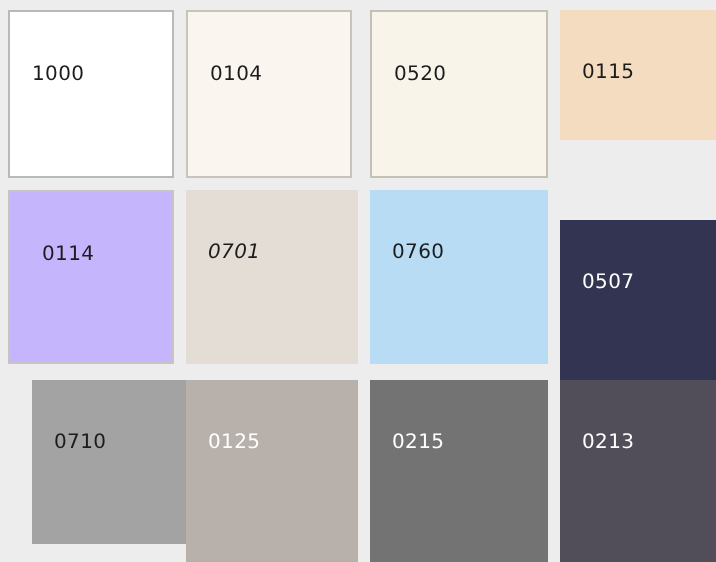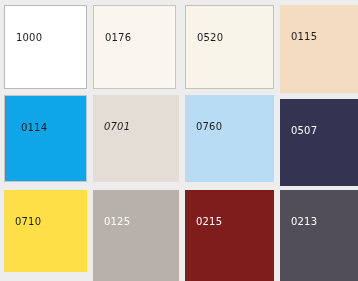--- a/index.html
+++ b/index.html
@@ -53,56 +53,56 @@
 </head>
 <body style="background: rgb(237, 237, 237);">
 
 <div id="palette-grid">
 
   <div class="swatch bordered text-dark" style="left: 4px; top: 5px; width: 83px; height: 84px; background: rgb(255, 255, 255); border-color: rgb(185, 185, 185);">
     <span class="swatch-label" style="color: rgb(28, 28, 28);">1000</span>
   </div>
 
   <div class="swatch bordered text-dark" style="left: 93px; top: 5px; width: 83px; height: 84px; background: rgb(250, 245, 239); border-color: rgb(200, 195, 188);">
-    <span class="swatch-label" style="color: rgb(28, 28, 28);">0176</span>
+    <span class="swatch-label" style="color: rgb(28, 28, 28);">0104</span>
   </div>
 
   <div class="swatch bordered text-dark" style="left: 185px; top: 5px; width: 89px; height: 84px; background: rgb(249, 244, 233); border-color: rgb(197, 192, 181); text-decoration: underline;">
     <span class="swatch-label" style="color: rgb(28, 28, 28);">0520</span>
   </div>
 
-  <div class="swatch text-dark" style="left: 280px; top: 5px; width: 78px; height: 88px; background: rgb(244, 220, 192);">
+  <div class="swatch text-dark" style="left: 280px; top: 5px; width: 78px; height: 65px; background: rgb(244, 220, 192);">
     <span class="swatch-label" style="color: rgb(28, 28, 28);">0115</span>
   </div>
 
-  <div class="swatch bordered text-dark indent" style="left: 4px; top: 95px; width: 83px; height: 87px; background: #0ea5e9; border-color: rgb(201, 195, 195);">
+  <div class="swatch bordered text-dark indent" style="left: 4px; top: 95px; width: 83px; height: 87px; background: #c4b5fd; border-color: rgb(201, 195, 195);">
     <span class="swatch-label" style="color: rgb(28, 28, 28);">0114</span>
   </div>
 
   <div class="swatch text-dark" style="left: 93px; top: 95px; width: 86px; height: 87px; background: rgb(228, 221, 214); font-style: italic;">
     <span class="swatch-label" style="color: rgb(28, 28, 28);">0701</span>
   </div>
 
   <div class="swatch text-dark" style="left: 185px; top: 95px; width: 89px; height: 87px; background: rgb(184, 220, 244);">
     <span class="swatch-label" style="color: rgb(28, 28, 28);">0760</span>
   </div>
 
-  <div class="swatch text-light" style="left: 280px; top: 99px; width: 78px; height: 87px; background: rgb(50, 52, 81);">
+  <div class="swatch text-light" style="left: 280px; top: 110px; width: 78px; height: 87px; background: rgb(50, 52, 81);">
     <span class="swatch-label" style="color: rgb(255, 255, 255);">0507</span>
   </div>
 
-  <div class="swatch text-dark" style="left: 4px; top: 190px; width: 83px; height: 82px; background: #fde047;">
+  <div class="swatch text-dark" style="left: 16px; top: 190px; width: 83px; height: 82px; background: #a3a3a3;">
     <span class="swatch-label" style="color: rgb(28, 28, 28);">0710</span>
   </div>
 
   <div class="swatch text-light" style="left: 93px; top: 190px; width: 86px; height: 99px; background: rgb(184, 176, 170);">
     <span class="swatch-label" style="color: rgb(255, 255, 255);">0125</span>
   </div>
 
-  <div class="swatch text-light" style="left: 185px; top: 190px; width: 89px; height: 91px; background: #7f1d1d;">
+  <div class="swatch text-light" style="left: 185px; top: 190px; width: 89px; height: 91px; background: #737373;">
     <span class="swatch-label" style="color: rgb(255, 255, 255);">0215</span>
   </div>
 
   <div class="swatch text-light" style="left: 280px; top: 190px; width: 78px; height: 91px; background: rgb(81, 78, 89);">
     <span class="swatch-label" style="color: rgb(255, 255, 255); text-align: right;">0213</span>
   </div>
 
 </div>
 
 </body></html>

